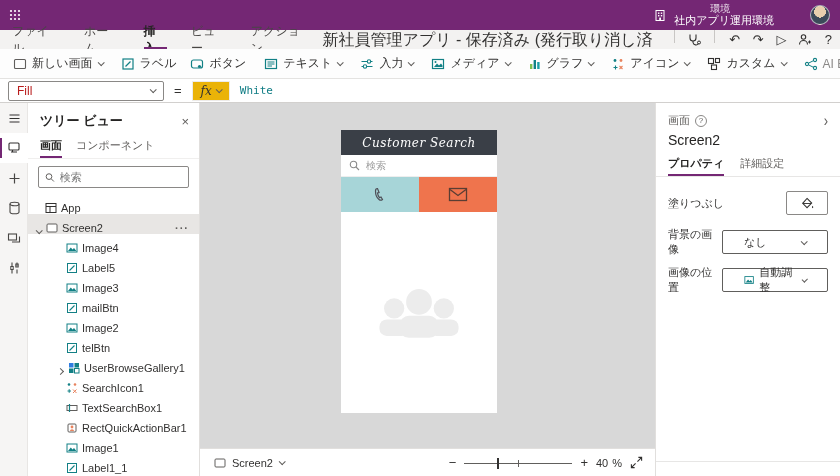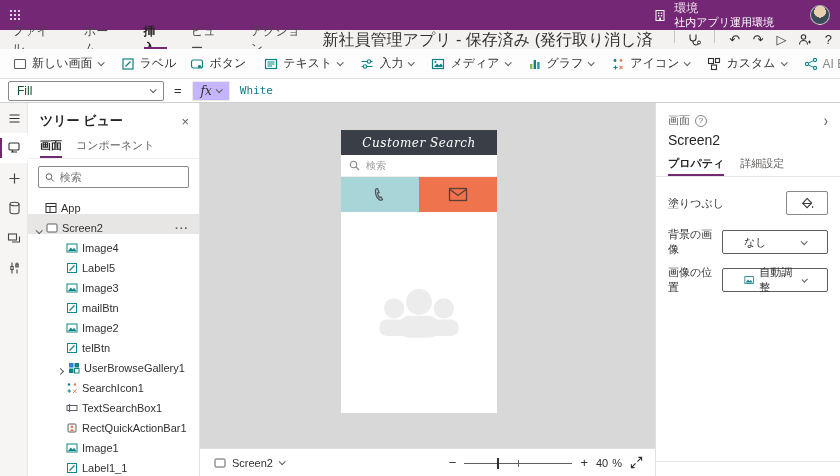--- a/index.html
+++ b/index.html
@@ -6,21 +6,21 @@
   body { font-family:"Liberation Sans", sans-serif; background:#fff; }
   .app { position:relative; width:840px; height:476px; overflow:hidden; background:#fff; font-size:12px; color:#323130; }
 
   
   .topbar { position:absolute; left:0; top:0; width:840px; height:30px; background:#742774; display:flex; align-items:center; color:#fff; }
   .waffle { width:30px; height:30px; display:flex; align-items:center; justify-content:center; cursor:pointer; }
   .topbar .title { font-weight:bold; font-size:13px; margin-left:6px;margin-top:40px; }
   .topbar .spacer { flex:1; }
   .envbox { display:flex; align-items:center; gap:7px; margin-right:36px; }
   .envtext { display:flex; flex-direction:column; line-height:1.15; }
-  .envtext .lbl { font-size:12px; opacity:.85; }
+  .envtext .lbl { font-size:10px; opacity:.85;margin-left:36px; }
   .envtext .val { font-size:11px; }
   .avatar { width:20px; height:20px; border-radius:50%; margin-right:10px;
             background:radial-gradient(circle at 50% 32%, #e8cfae 0 38%, #3c4a5a 39% 100%);
             border:1px solid rgba(255,255,255,.6); }
 
   
   .menubar { position:absolute; left:0; top:30px; width:840px; height:19px; background:#f3f2f1; display:flex; align-items:flex-start; font-size:12px; }
   .menu-item { padding:0 12px; height:19px; display:flex; align-items:center; color:#484644; cursor:pointer; position:relative; }
   .menu-item.active { color:#252423; font-weight:bold; }
   .menu-item.active::after { content:""; position:absolute; left:12px; right:12px; bottom:0; height:2px; background:#742774; }
@@ -31,24 +31,24 @@
   
   .ribbon { position:absolute; left:0; top:49px; width:840px; height:30px; background:#fdfdfd; border-bottom:1px solid #e4e3e1; display:flex; align-items:center; padding-left:6px; }
   .rbn-item { display:flex; align-items:center; gap:5px; padding:0 7px; height:24px; cursor:pointer; white-space:nowrap; color:#323130; }
   .rbn-item.muted { color:#8a8886; }
   .rbn-sep { width:1px; height:16px; background:#e1dfdd; margin:0 2px; }
   .chv { width:5px; height:5px; border-right:1px solid #605e5c; border-bottom:1px solid #605e5c; transform:rotate(45deg) translateY(-1px); display:inline-block; }
   .chv-r { width:5px; height:5px; border-right:1px solid #605e5c; border-bottom:1px solid #605e5c; transform:rotate(-45deg); display:inline-block; }
 
   
   .fbar { position:absolute; left:0; top:79px; width:840px; height:24px; background:#fff; border-bottom:1px solid #d2d0ce; display:flex; align-items:center; }
-  .prop-combo { width:156px; height:20px; border:1px solid #8a8886; border-radius:2px; margin-left:8px; display:flex; align-items:center; padding:0 8px; color:#14532d; background:#fff; cursor:pointer; }
+  .prop-combo { width:156px; height:20px; border:1px solid #8a8886; border-radius:2px; margin-left:8px; display:flex; align-items:center; padding:0 8px; color:#b91c1c; background:#fff; cursor:pointer; }
   .prop-combo .chv { margin-left:auto; }
   .eq { margin:0 10px; font-size:13px; color:#323130; }
-  .fx-btn { height:20px; background:#c4b5fd; border:1px solid #edebe9; display:flex; align-items:center; gap:4px; padding:0 8px; cursor:pointer; }
+  .fx-btn { height:20px; background:#eab308; border:1px solid #edebe9; display:flex; align-items:center; gap:4px; padding:0 8px; cursor:pointer; }
   .fx-btn i { font-style:italic; font-family:"DejaVu Serif", serif; font-size:12px; }
   .f-input { flex:1; margin-left:10px; font-family:"DejaVu Sans Mono", monospace; font-size:11px; color:#0f7c84; cursor:text; }
 
   
   .main { position:absolute; left:0; top:103px; width:840px; height:373px; }
 
   
   .rail { position:absolute; left:0; top:0; width:28px; height:373px; background:#f6f5f4; border-right:1px solid #e8e6e4; }
   .rail-btn { width:28px; height:30px; display:flex; align-items:center; justify-content:center; color:#484644; cursor:pointer; position:relative; }
   .rail-btn.sel { background:#fff; }

